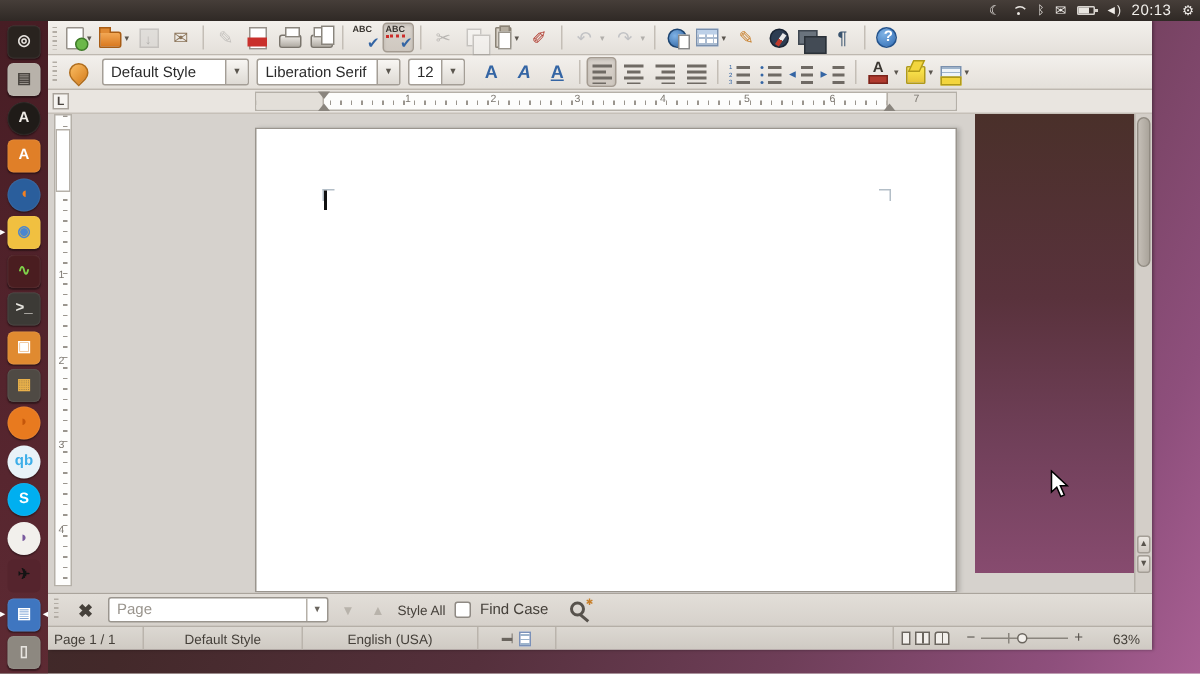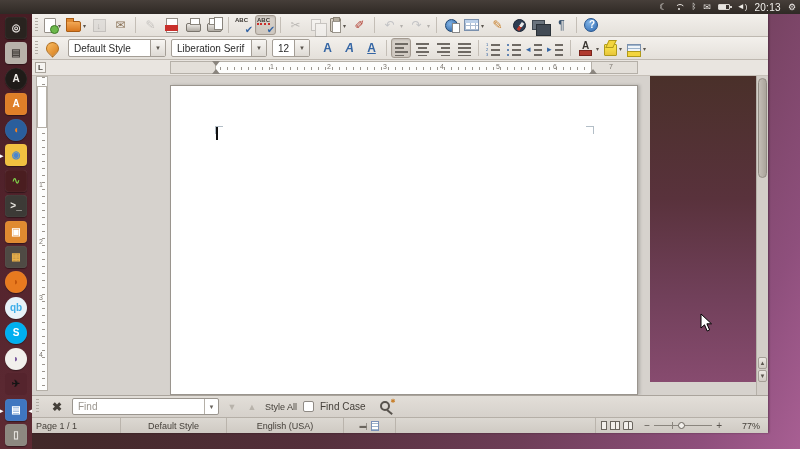--- a/index.html
+++ b/index.html
@@ -169,21 +169,21 @@
   .fnav { font-size:9px; color:#b8b3ab; width:14px; text-align:center; }
   .flabel { font-size:9px; color:#45403a; }
   .cbx { width:11px; height:11px; background:#fff; border:1px solid #8f8a84; border-radius:2px; }
   .ic.ik-mag { width:10px; height:10px; border:2px solid #57524c; border-radius:50%; margin:-2px 4px 0 0; }
   .ic.ik-mag::after { content:""; position:absolute; right:-5px; bottom:-4px; width:7px; height:2px; background:#57524c; transform:rotate(40deg); }
   .ic.ik-mag::before { content:"✱"; position:absolute; right:-8px; top:-6px; font-size:6px; color:#c87f2a; }
 
   
   .status-bar { height:15px; flex:0 0 auto; background:linear-gradient(#dcd8d2,#cfcac3); display:flex; align-items:center; font-size:9px; color:#45403a; }
   .sb-cell { height:100%; display:flex; align-items:center; justify-content:center; border-right:1px solid #bab4ac; padding:0 4px; white-space:nowrap; }
-  .sb-cell.first { justify-content:flex-start; width:89px; }
+  .sb-cell.first { justify-content:flex-start; width:64px; }
   .sb-words { width:104px; } .sb-style { width:106px; } .sb-lang { width:117px; } .sb-icons { width:52px; gap:5px; }
   .sb-spacer { flex:1; height:100%; border-right:1px solid #bab4ac; }
   .ins-icon { font-size:7px; color:#6a655e; letter-spacing:-1px; }
   .minidoc { width:8px; height:10px; background:#fff; border:1px solid #7a90b8;
     background-image:repeating-linear-gradient(0deg,#9db4cc 0 1px,transparent 1px 3px); }
   .views { display:flex; gap:3px; align-items:center; padding:0 5px; }
   .vw { border:1px solid #6a655e; background:#f2efeb; }
   .vw.single { width:6px; height:9px; }
   .vw.multi { width:10px; height:9px; background-image:linear-gradient(90deg,transparent 4px,#6a655e 4px,#6a655e 5px,transparent 5px); }
   .vw.book { width:10px; height:9px; border-radius:2px 2px 0 0; background-image:linear-gradient(90deg,transparent 4px,#6a655e 4px,#6a655e 5px,transparent 5px); }
@@ -607,21 +607,21 @@
       <span class="vthumb"></span>
       <span class="vstep up">▲</span>
       <span class="vstep down">▼</span>
     </div>
   </div>
 
   <div class="find-bar">
     <span class="thandle"></span>
     <span class="fclose">✖</span>
     <span class="finput">
-      <span class="ph">Find</span>
+      <span class="ph">Page</span>
       <span class="fdd">▼</span>
     </span>
     <span class="fnav">▼</span>
     <span class="fnav">▲</span>
     <span class="flabel">Style All</span>
     <span class="cbx"></span>
     <span class="flabel" style="font-size:10px">Find Case</span>
     <span style="width:2px"></span>
     <span class="ic ik-mag"></span>
   </div>
@@ -641,19 +641,19 @@
       <span class="vw book"></span>
     </span>
     <span class="zoomslider">
       <span class="zs-minus">−</span>
       <span class="zs-track">
         <span class="zs-tick"></span>
         <span class="zs-thumb"></span>
       </span>
       <span class="zs-plus">+</span>
     </span>
-    <span class="sb-cell sb-zoom">77%</span>
+    <span class="sb-cell sb-zoom">63%</span>
   </div>
 </div>
 
 <svg class="cursor" width="14" height="20" viewBox="0 0 14 20">
   <polygon points="1,1 1,15 4.5,11.8 7.2,18 9.6,16.9 6.9,10.8 11.5,10.8" fill="#ffffff" stroke="#000000" stroke-width="1"></polygon>
 </svg>
 
 </body></html>

